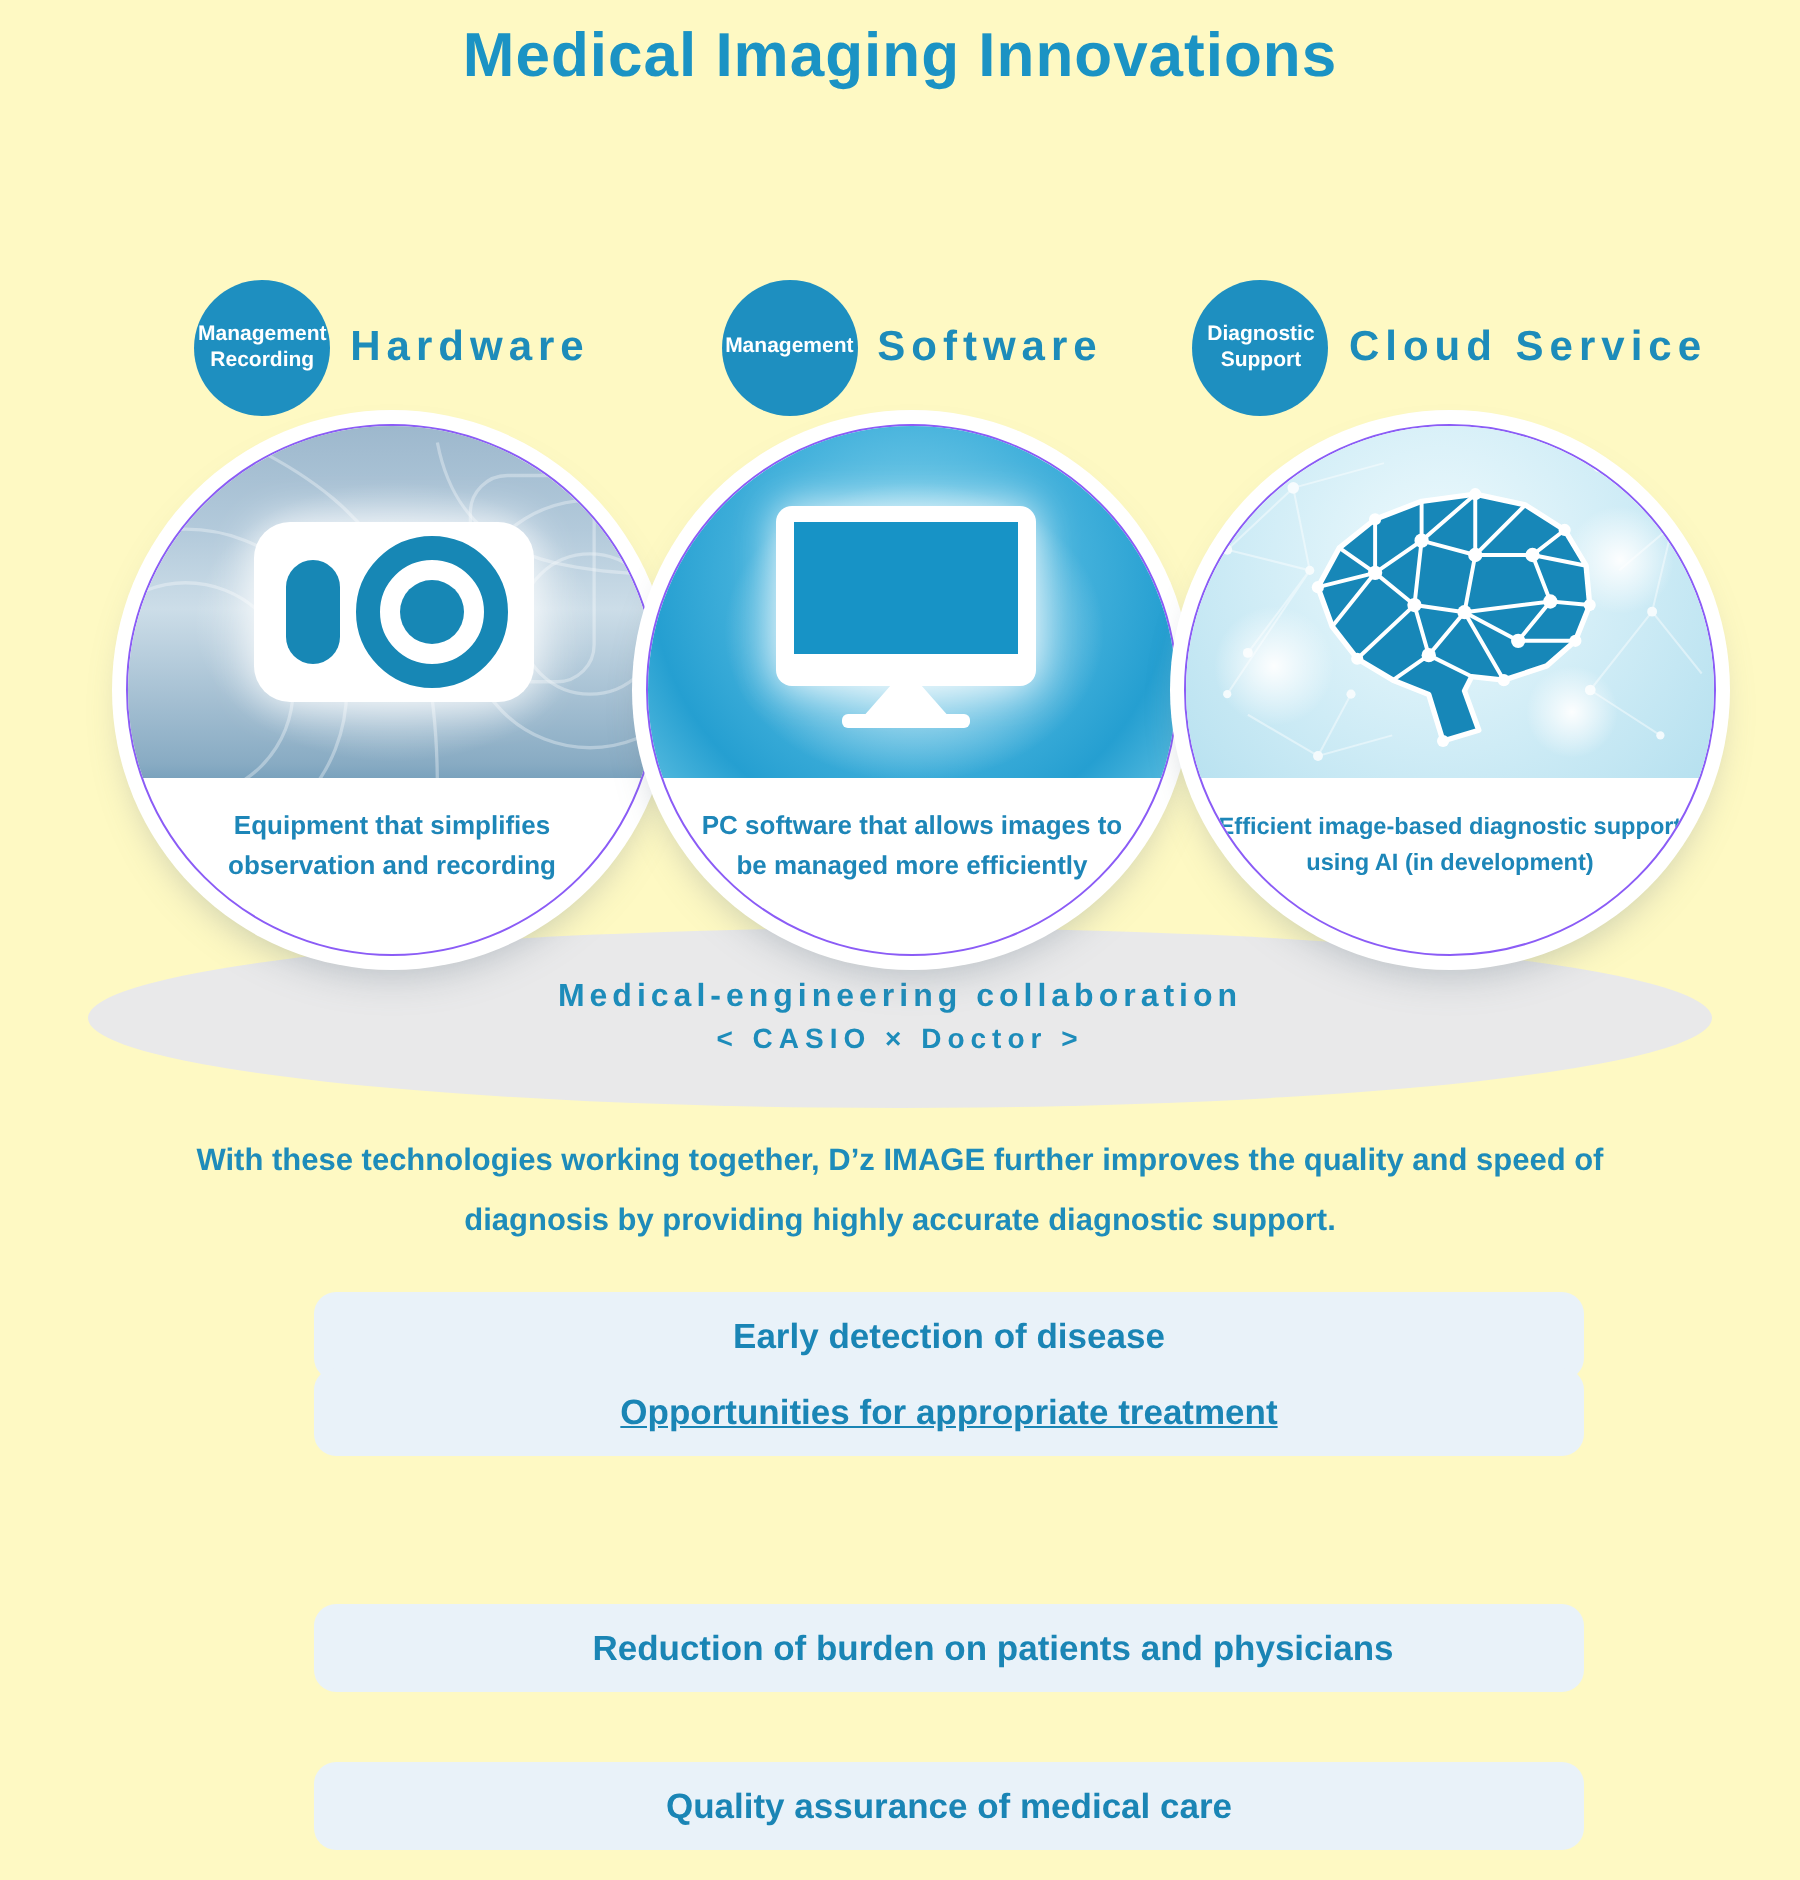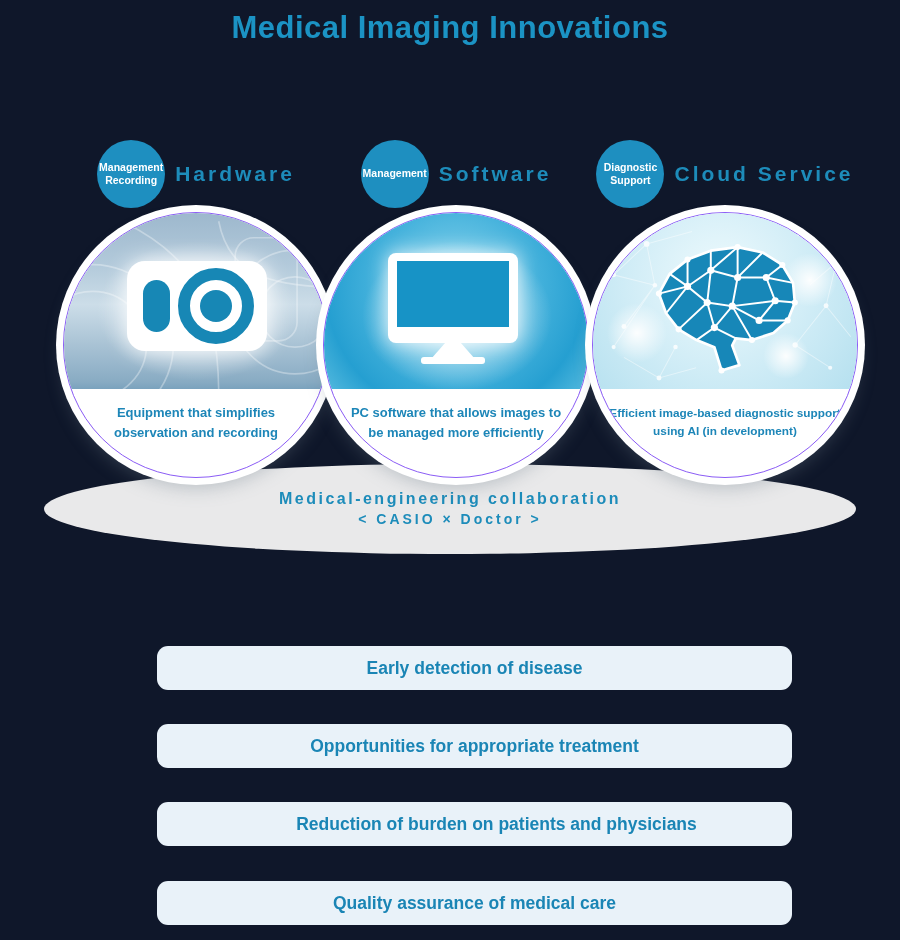--- a/index.html
+++ b/index.html
@@ -1,18 +1,18 @@
 <!DOCTYPE html>
 <html><head>
 <meta charset="utf-8">
 <style>
   * { margin:0; padding:0; box-sizing:border-box; }
   html,body { background:#ffffff; }
   body { font-family:"Liberation Sans","DejaVu Sans",sans-serif; }
-  .page { position:relative; width:900px; height:940px; margin:0 auto; background:#0f172a; overflow:hidden; }
+  .page { position:relative; width:900px; height:940px; margin:0 auto; background:#fef9c3; overflow:hidden; }
 
   
   .title { position:absolute; top:10px; left:0; width:100%; text-align:center;
            font-size:31px; font-weight:bold; color:#1b93c4; letter-spacing:.5px; }
   .subtitle { position:absolute; top:56px; left:50%; transform:translateX(-50%);
               width:690px; text-align:center; font-size:15px; font-weight:bold;
               color:#2191bf; line-height:1.55; }
 
   
   .tech-col { position:absolute; width:266px; z-index:2; }
@@ -75,21 +75,21 @@
 
   
   .description { position:absolute; top:566px; left:50%; transform:translateX(-50%);
                  width:710px; text-align:center; font-size:15.5px; font-weight:bold;
                  color:#1e8cba; line-height:1.95; }
 
   
   .benefit { position:absolute; left:133px; width:635px; height:44px; background:#e9f2f9;
              border-radius:11px; text-align:center; line-height:44px;
              font-size:17.5px; font-weight:bold; color:#1a85b5;margin-left:24px; }
-  .benefit.b1 { top:646px; } .benefit.b2 { top:724px; } .benefit.b3 { top:802px;padding-left:44px; } .benefit.b4 { top:881px; }
+  .benefit.b1 { top:646px; } .benefit.b2 { top:684px;text-decoration:underline; } .benefit.b3 { top:802px;padding-left:44px; } .benefit.b4 { top:881px; }
 </style>
 </head>
 <body>
 
 <div class="page">
 
   <h1 class="title">Medical Imaging Innovations</h1>
 
   <div class="tech-col c1">
     <div class="tech-head">
@@ -210,19 +210,20 @@
       </div>
       <div class="circle-caption small">Efficient image-based diagnostic support using AI (in development)</div>
     </div>
   </div>
 
   <div class="collab">
     <div class="collab-title">Medical-engineering collaboration</div>
     <div class="collab-sub">&lt; CASIO × Doctor &gt;</div>
   </div>
 
+  <p class="description">With these technologies working together, D’z IMAGE further improves the quality and speed of diagnosis by providing highly accurate diagnostic support.</p>
 
   <div class="benefit b1">Early detection of disease</div>
   <div class="benefit b2">Opportunities for appropriate treatment</div>
   <div class="benefit b3">Reduction of burden on patients and physicians</div>
   <div class="benefit b4">Quality assurance of medical care</div>
 
 </div>
 
 </body></html>

